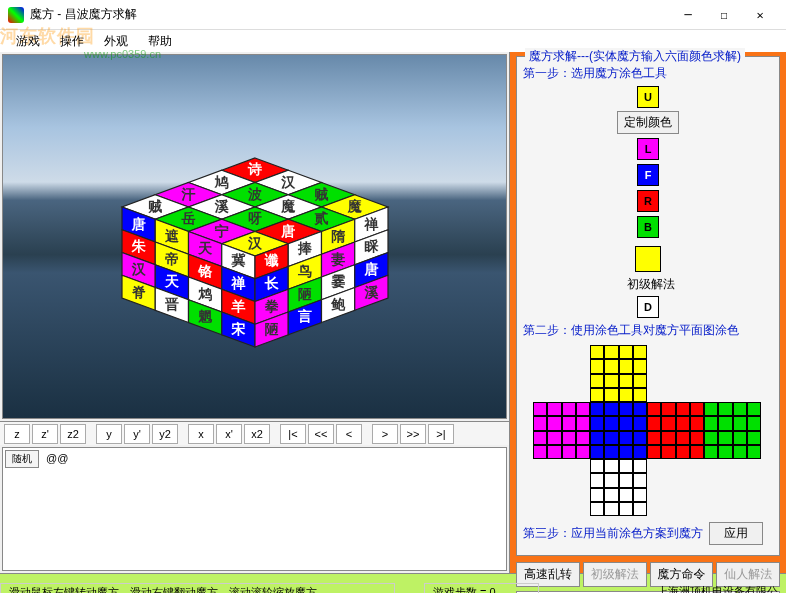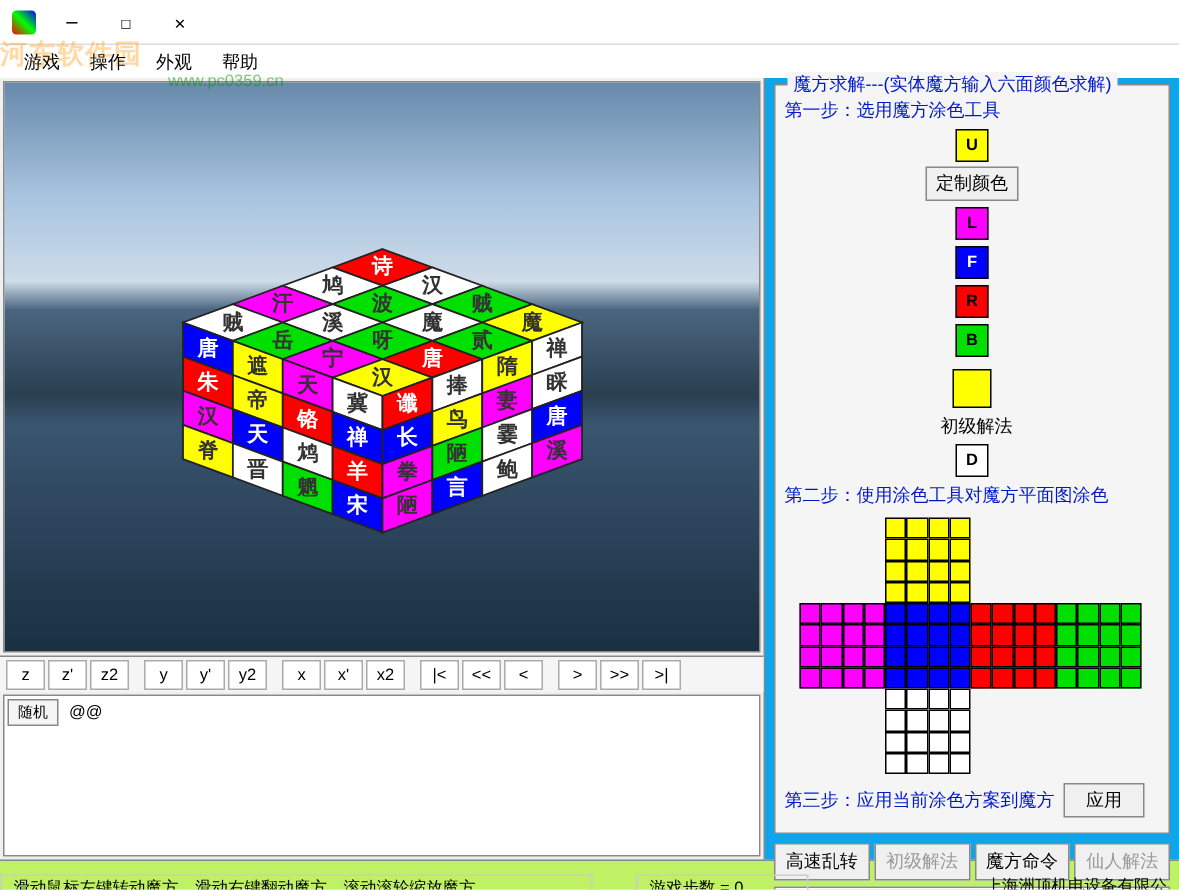--- a/index.html
+++ b/index.html
@@ -6,36 +6,36 @@
     body { font-family: "Microsoft YaHei", SimSun, sans-serif; font-size: 12px; background: #f0f0f0; width: 786px; height: 593px; overflow: hidden; position: relative; }
     
     .titlebar { height: 30px; background: #fff; border-bottom: 1px solid #ddd; display: flex; align-items: center; padding: 0 8px; }
     .titlebar .icon { width: 16px; height: 16px; background: linear-gradient(45deg, #f00, #0f0, #00f); border-radius: 3px; margin-right: 6px; }
     .titlebar .title { flex: 1; font-size: 12px; }
     .titlebar .winbtn { width: 36px; height: 28px; display: flex; align-items: center; justify-content: center; font-family: monospace; font-size: 12px; cursor: pointer; }
     
     .menubar { height: 22px; background: #fff; display: flex; align-items: center; padding: 0 6px; position: relative; }
     .menubar .menu-item { padding: 0 10px; cursor: pointer; font-size: 12px; z-index: 2; }
     .menubar .watermark { position: absolute; left: 0; top: -6px; font-size: 18px; font-weight: bold; color: rgba(255,150,0,0.35); z-index: 1; letter-spacing: 1px; pointer-events: none; }
-    .menubar .watermark-url { position: absolute; left: 112px; top: 18px; font-size: 11px; color: rgba(0,150,0,0.5); z-index: 1; pointer-events: none; }
+    .menubar .watermark-url { position: absolute; left: 84px; top: 18px; font-size: 11px; color: rgba(0,150,0,0.5); z-index: 1; pointer-events: none; }
     
     .main { display: flex; height: calc(100% - 30px - 22px - 20px); }
     .left-panel { width: 510px; display: flex; flex-direction: column; border-right: 1px solid #888; }
     .viewport { flex: 1; background: linear-gradient(180deg, #6789aa 0%, #a8c4e0 20%, #cedbe8 35%, #4a6580 40%, #2a4050 55%, #3a5570 60%, #1a3042 100%); position: relative; margin: 2px; border: 1px solid #888; }
     .cube { position: absolute; left: 50%; top: 50%; transform: translate(-50%, -55%); width: 330px; height: 280px; }
     .cube svg { width: 100%; height: 100%; }
     
     .controls-row { height: 24px; display: flex; align-items: center; background: #f5f5f5; border-top: 1px solid #888; padding: 0 4px; gap: 2px; }
     .ctrl-btn { min-width: 26px; height: 20px; border: 1px solid #aaa; background: #fff; font-size: 11px; cursor: pointer; padding: 0 4px; }
     .ctrl-spacer { width: 6px; }
     
-    .log-area { height: 108px; background: #fff; border: 1px solid #888; margin: 2px; font-size: 11px; padding: 2px; overflow: hidden; }
+    .log-area { height: 124px; background: #fff; border: 1px solid #888; margin: 2px; font-size: 11px; padding: 2px; overflow: hidden; }
     .log-tab { display: inline-block; border: 1px solid #888; padding: 1px 6px; background: #f5f5f5; font-size: 10px; }
     
-    .right-panel { flex: 1; padding: 4px 6px; display: flex; flex-direction: column; background: #0ea5e9; font-size: 12px; }
+    .right-panel { flex: 1; padding: 4px 6px; display: flex; flex-direction: column; background: #f97316; font-size: 12px; }
     .solve-group { border: 1px solid #888; padding: 6px; background: #f5f5f5; position: relative; flex: 1; margin-bottom: 4px; }
     .solve-group .legend { position: absolute; top: -9px; left: 8px; background: #f5f5f5; padding: 0 4px; color: #0018c8; font-size: 12px; }
     .step-label { color: #0018c8; margin: 2px 0; font-size: 12px; }
     
     .face-sel { display: flex; flex-direction: column; align-items: center; margin: 4px 0; }
     .face-sel-row { display: flex; align-items: center; gap: 4px; flex-direction: column; }
     .face-cell { width: 22px; height: 22px; border: 1px solid #000; display: flex; align-items: center; justify-content: center; font-weight: bold; font-size: 11px; cursor: pointer; }
     .color-label-btn { padding: 2px 6px; border: 1px solid #888; background: #f0f0f0; cursor: pointer; font-size: 12px; }
     .sel-swatch { width: 26px; height: 26px; border: 1px solid #000; }
     
@@ -62,20 +62,21 @@
     .statusbar .cell { border: 1px solid #ccc; padding: 0 8px; height: 18px; line-height: 16px; }
     .statusbar .cell:first-child { flex: 0 0 395px; }
     .statusbar .cell:nth-child(2) { flex: 0 0 115px; margin-left: 29px; }
     .statusbar .cell:nth-child(3) { border: none; padding-left: 118px; }
   </style>
 </head>
 <body>
 
 <div class="titlebar">
   <div class="icon"></div>
+  <div class="title">魔方 - 昌波魔方求解</div>
   <div class="winbtn">─</div>
   <div class="winbtn">☐</div>
   <div class="winbtn close">✕</div>
 </div>
 
 <div class="menubar">
   <div class="watermark">河东软件园</div>
   <div class="watermark-url">www.pc0359.cn</div>
   <div class="menu-item">游戏</div>
   <div class="menu-item">操作</div>

